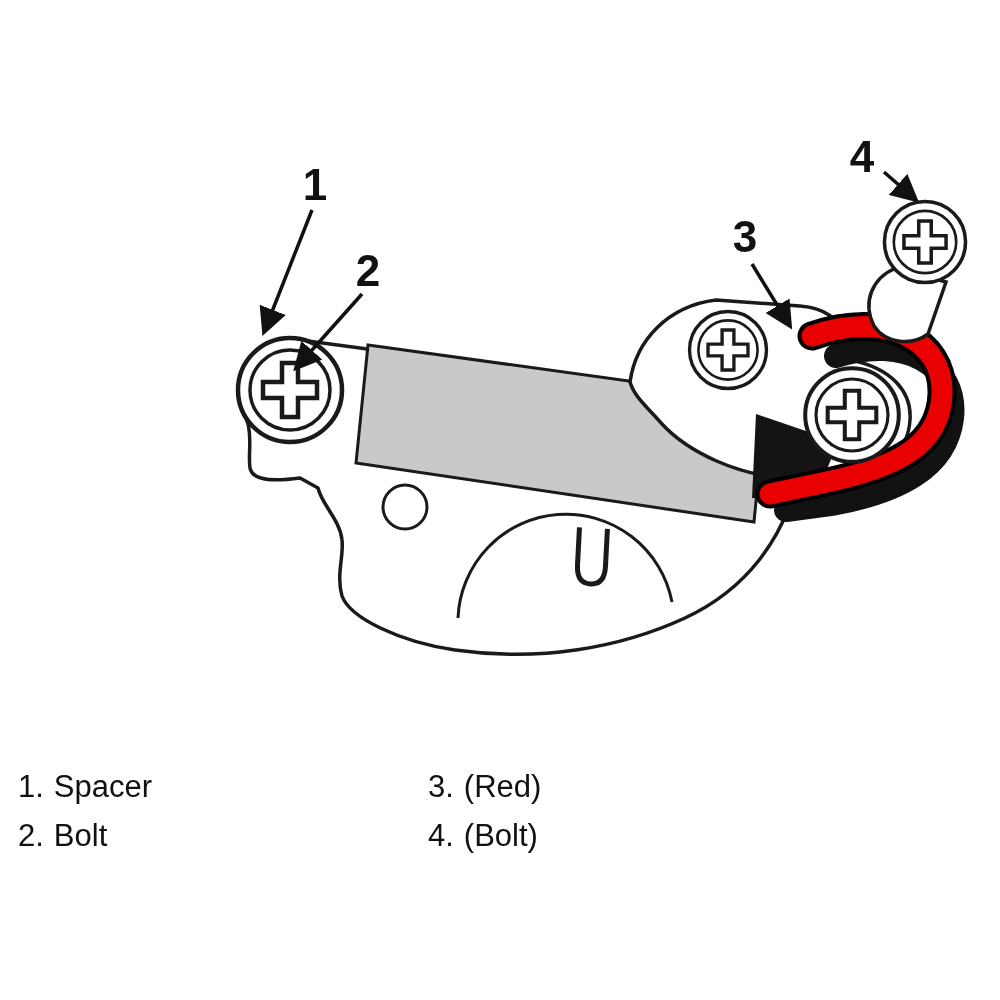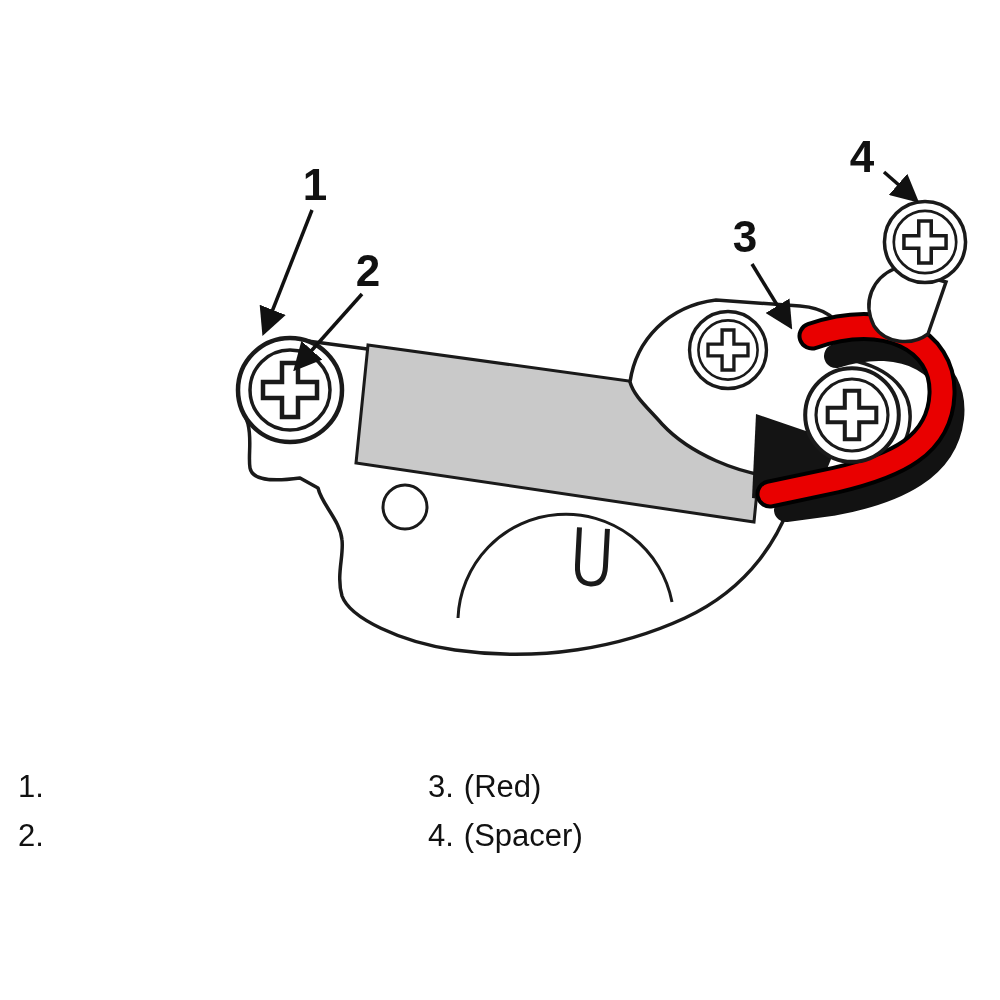--- a/index.html
+++ b/index.html
@@ -86,32 +86,34 @@
     <text class="callout-num" text-anchor="middle" x="315" y="200">1</text>
     <text class="callout-num" text-anchor="middle" x="368" y="286">2</text>
     <text class="callout-num" text-anchor="middle" x="745" y="252">3</text>
     <text class="callout-num" text-anchor="middle" x="862" y="172">4</text>
   </svg>
 
   <div class="legend">
     <div class="legend-col left">
       <div class="legend-item">
         <span class="num">1.</span>
+        <span class="label">Spacer</span>
         <span class="note"></span>
       </div>
       <div class="legend-item">
         <span class="num">2.</span>
+        <span class="label">Bolt</span>
         <span class="note"></span>
       </div>
     </div>
     <div class="legend-col right">
       <div class="legend-item">
         <span class="num">3.</span>
         <span class="note">(Red)</span>
       </div>
       <div class="legend-item">
         <span class="num">4.</span>
-        <span class="note">(Spacer)</span>
+        <span class="note">(Bolt)</span>
       </div>
     </div>
   </div>
 
 </div>
 
 </body></html>

